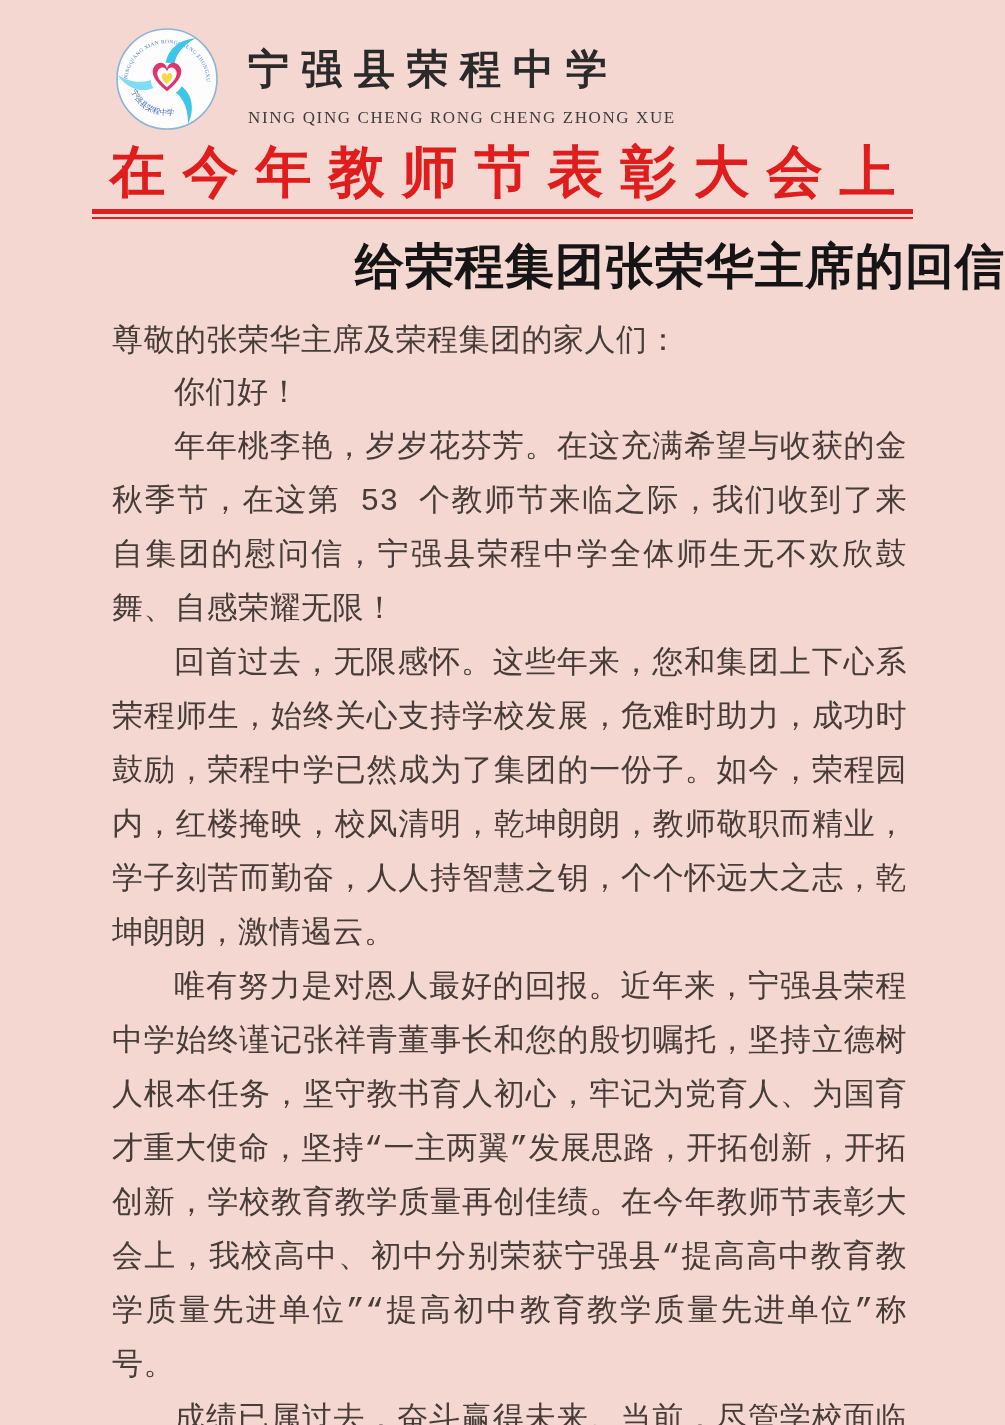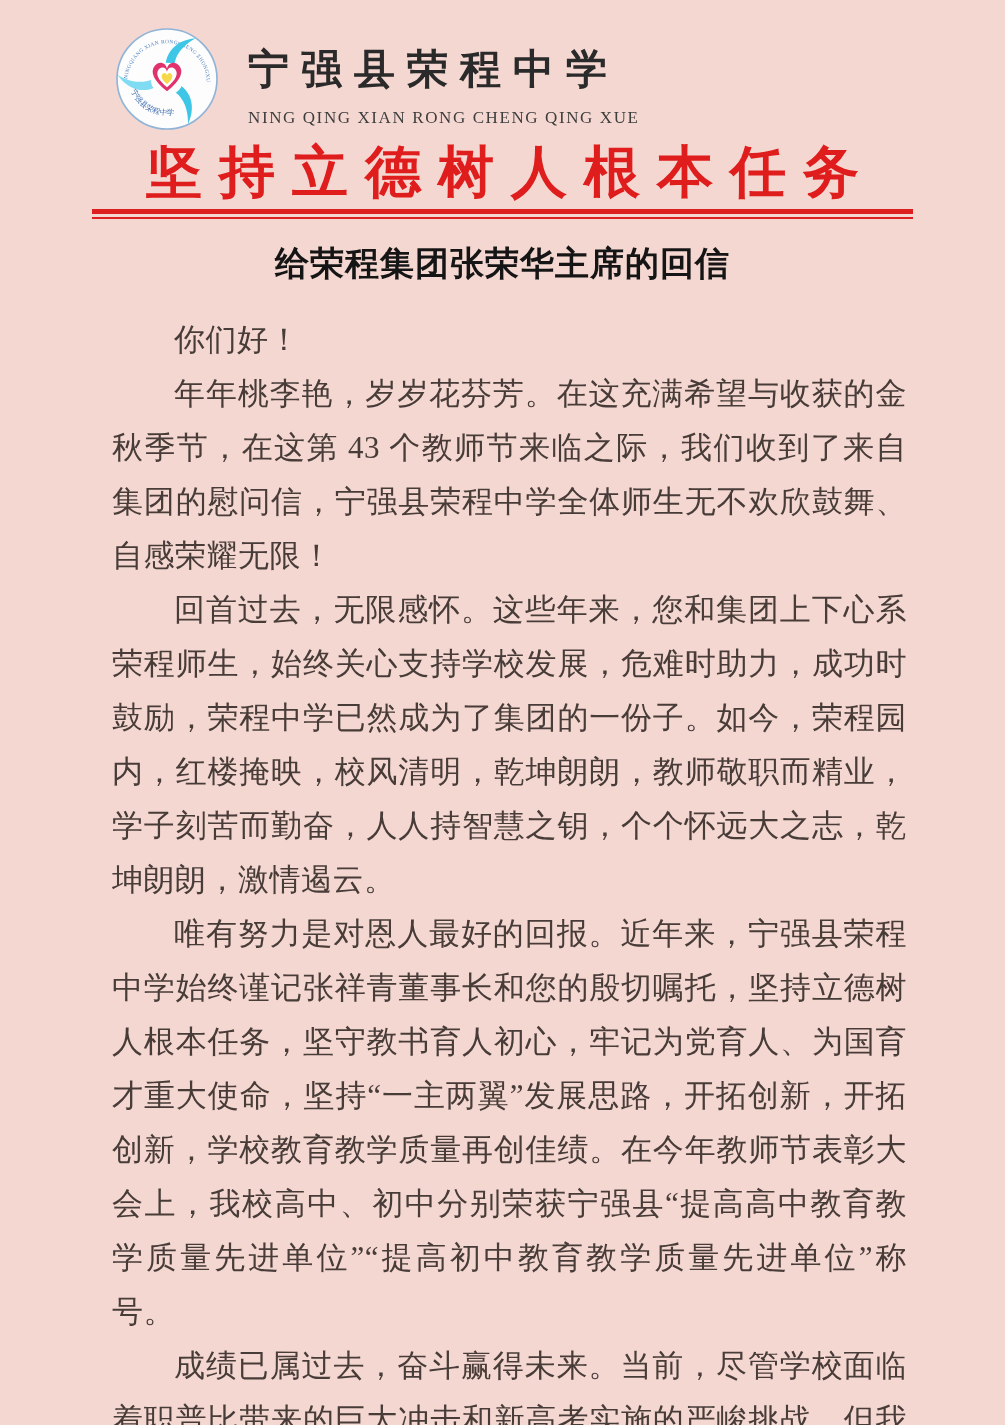--- a/index.html
+++ b/index.html
@@ -42,38 +42,38 @@
     color:#e01d1d;
     letter-spacing:17px;
     text-indent:17px;
     font-family:"Liberation Serif", serif;
   }
   .rule{margin:7px 92px 0;}
   .rule .thick{height:5px;background:#dd1f1f;}
   .rule .thin{height:2px;background:#dd1f1f;margin-top:3px;}
   .letter-title{
     margin:24px 0 0;
-    text-align:center;
-    font-size:34px;
+    text-align:right;
+    font-size:49px;
     line-height:46px;
     font-weight:bold;
     color:#151515;
     letter-spacing:1px;
-    font-family:Liberation Mono, monospace;
+    font-family:Liberation Sans, sans-serif;
   }
   .letter-body{
     margin:24px 98px 0 112px;
     font-size:31px;
     line-height:54px;
     color:#473c38;
     text-align:justify;
     letter-spacing:0.5px;
   }
   .letter-body p{margin:0;}
-  .letter-body p.indent{text-indent:2em;}
+  .letter-body p.indent{text-indent:2em;font-family:Liberation Mono, monospace;}
 </style>
 </head>
 <body>
 
 <div class="page">
 
   <div class="header">
     <svg class="logo" viewBox="0 0 100 100" aria-hidden="true">
       <defs>
         <path id="arcTop" d="M 11 54 A 39 39 0 0 1 89 54"></path>
@@ -93,34 +93,35 @@
         <path d="M50 62 C 37 52 33 43 38 37 C 42 32 49 33.5 50 40 C 51 33.5 58 32 62 37 C 67 43 63 52 50 62 Z" fill="#e0336e"></path>
         <path d="M50 58 C 41 51 38.5 44.5 42 40.5 C 44.8 37.4 49.3 38.6 50 43 C 50.7 38.6 55.2 37.4 58 40.5 C 61.5 44.5 59 51 50 58 Z" fill="#ffffff"></path>
         <path d="M50 55 C 45 51 43.6 47.4 45.6 45.2 C 47.2 43.4 49.6 44.1 50 46.6 C 50.4 44.1 52.8 43.4 54.4 45.2 C 56.4 47.4 55 51 50 55 Z" fill="#f7d84a"></path>
       </g>
       <text font-size="7.5" fill="#3f6db0">
         <textPath href="#arcBottom" startOffset="6">宁强县荣程中学</textPath>
       </text>
     </svg>
     <div class="names">
       <div class="school-name-cn">宁强县荣程中学</div>
-      <div class="school-name-en">NING QING XIAN RONG CHENG QING XUE</div>
+      <div class="school-name-en">NING QING CHENG RONG CHENG ZHONG XUE</div>
     </div>
   </div>
 
-  <h1 class="masthead">坚持立德树人根本任务</h1>
+  <h1 class="masthead">在今年教师节表彰大会上</h1>
 
   <div class="rule">
     <div class="thick"></div>
     <div class="thin"></div>
   </div>
 
   <h2 class="letter-title">给荣程集团张荣华主席的回信</h2>
 
   <main class="letter-body">
+    <p>尊敬的张荣华主席及荣程集团的家人们：</p>
     <p class="indent">你们好！</p>
-    <p class="indent">年年桃李艳，岁岁花芬芳。在这充满希望与收获的金秋季节，在这第 43 个教师节来临之际，我们收到了来自集团的慰问信，宁强县荣程中学全体师生无不欢欣鼓舞、自感荣耀无限！</p>
+    <p class="indent">年年桃李艳，岁岁花芬芳。在这充满希望与收获的金秋季节，在这第 53 个教师节来临之际，我们收到了来自集团的慰问信，宁强县荣程中学全体师生无不欢欣鼓舞、自感荣耀无限！</p>
     <p class="indent">回首过去，无限感怀。这些年来，您和集团上下心系荣程师生，始终关心支持学校发展，危难时助力，成功时鼓励，荣程中学已然成为了集团的一份子。如今，荣程园内，红楼掩映，校风清明，乾坤朗朗，教师敬职而精业，学子刻苦而勤奋，人人持智慧之钥，个个怀远大之志，乾坤朗朗，激情遏云。</p>
     <p class="indent">唯有努力是对恩人最好的回报。近年来，宁强县荣程中学始终谨记张祥青董事长和您的殷切嘱托，坚持立德树人根本任务，坚守教书育人初心，牢记为党育人、为国育才重大使命，坚持“一主两翼”发展思路，开拓创新，开拓创新，学校教育教学质量再创佳绩。在今年教师节表彰大会上，我校高中、初中分别荣获宁强县“提高高中教育教学质量先进单位”“提高初中教育教学质量先进单位”称号。</p>
     <p class="indent">成绩已属过去，奋斗赢得未来。当前，尽管学校面临着职普比带来的巨大冲击和新高考实施的严峻挑战，但我们一定会铭记“立仁爱之德，走责任之路”的校训，牢记您和集团的激励和嘱托，传承并发扬荣程精神，同心同德，克难攻坚，努力办“有质</p>
   </main>
 
 </div>
 
 </body></html>

